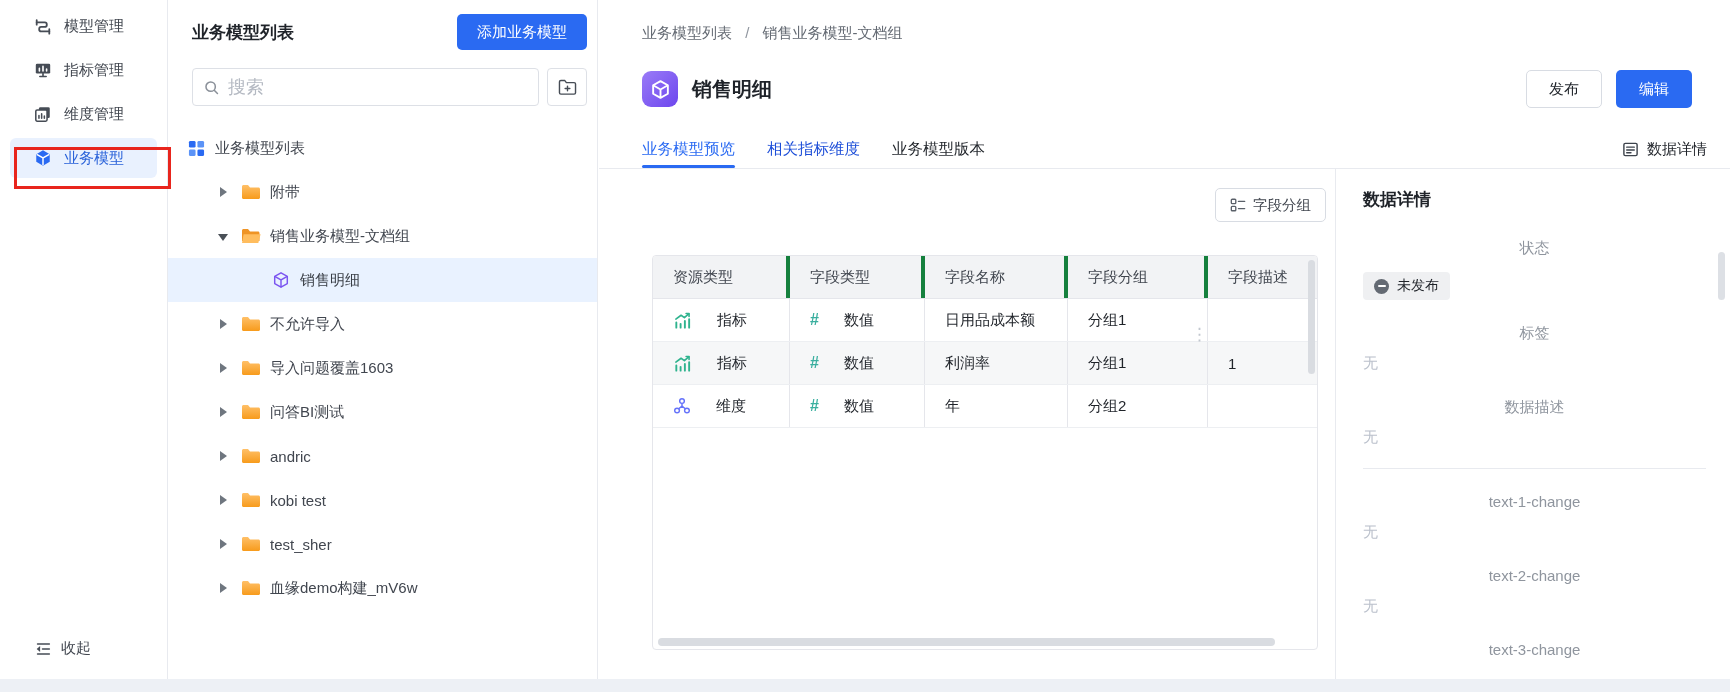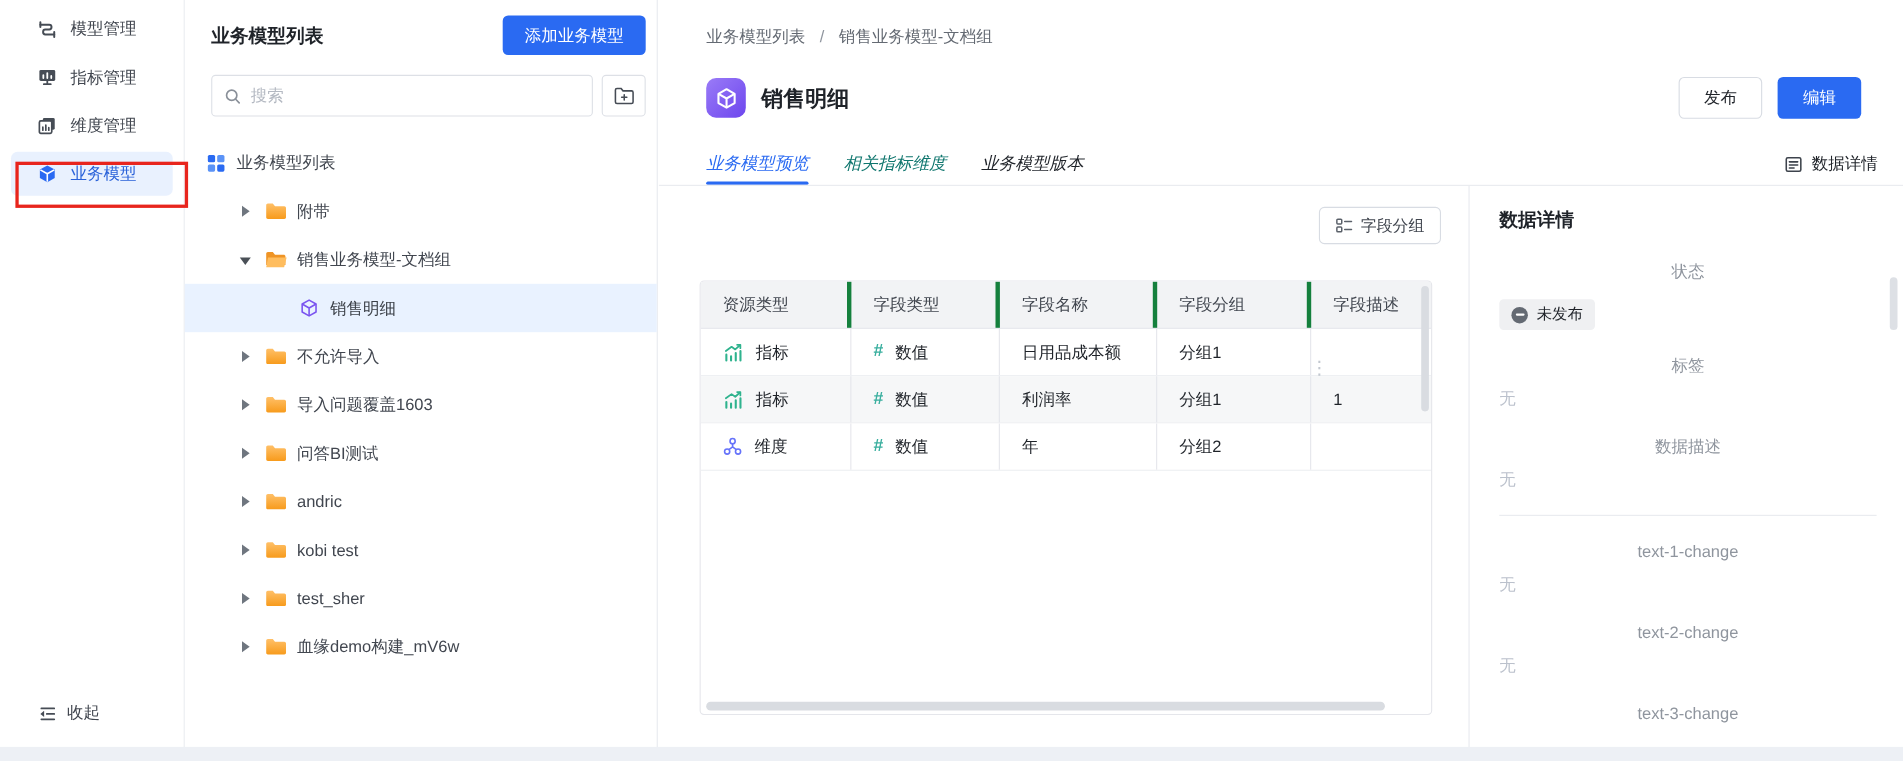--- a/index.html
+++ b/index.html
@@ -21,21 +21,21 @@
 
   
   .tree-panel { position:absolute; left:168px; top:0; bottom:0; width:430px; background:#fff; border-right:1px solid #e8eaef; }
   .tree-head { display:flex; justify-content:space-between; align-items:center; padding:14px 10px 0 24px; }
   .tree-head h2 { font-size:17px; font-weight:700; color:#1f2329; }
   .btn-primary { background:#2a6af2; color:#fff; border:none; border-radius:5px; height:36px; padding:0 20px;
                  font-size:15px; font-family:inherit; cursor:pointer; }
   .search-row { display:flex; gap:8px; margin:18px 10px 0 24px; }
   .search-box { flex:1; height:38px; border:1px solid #dde0e6; border-radius:4px; display:flex; align-items:center;
                 padding:0 10px; gap:8px; background:#fff; }
-  .search-box input { border:none; outline:none; flex:1; font-size:15px; font-family:inherit; color:#be185d; }
+  .search-box input { border:none; outline:none; flex:1; font-size:18px; font-family:inherit; color:#be185d; }
   .search-box input::placeholder { color:#b4b9c2; }
   .folder-add-btn { width:40px; height:38px; border:1px solid #dde0e6; border-radius:4px; background:#fff;
                     display:flex; align-items:center; justify-content:center; cursor:pointer; }
   .tree { margin-top:20px; }
   .tree-row { height:44px; display:flex; align-items:center; color:#41464f; cursor:pointer; }
   .tree-row.root { padding-left:20px; gap:10px; }
   .tree-row.folder { padding-left:50px; }
   .tree-row.model { padding-left:104px; gap:10px; }
   .tree-row.selected { background:#e9f2ff; color:#3a3f47; }
   .arrow { width:10px; height:10px; margin-right:13px; display:inline-block; position:relative; }
@@ -51,42 +51,42 @@
   .breadcrumb .sep { margin:0 9px; color:#8f959e; }
   .title-row { position:absolute; left:43px; top:70px; right:38px; height:38px; display:flex; align-items:center; }
   .model-badge { width:36px; height:36px; border-radius:9px; background:linear-gradient(135deg,#9a7bf7,#6d46ee);
                  display:flex; align-items:center; justify-content:center; }
   .title-row h1 { font-size:20px; font-weight:700; color:#1f2329; margin-left:14px; }
   .title-row .spacer { flex:1; }
   .btn-outline { background:#fff; border:1px solid #d8dce3; border-radius:5px; height:38px; padding:0 22px;
                  font-size:15px; color:#1f2329; font-family:inherit; cursor:pointer; }
   .btn-edit { height:38px; padding:0 23px; margin-left:14px; }
   .tabs-row { position:absolute; left:43px; right:23px; top:131px; height:37px; display:flex; align-items:stretch; }
-  .tab { display:flex; align-items:center; margin-right:32px; font-size:15.5px; color:#1f2329; cursor:pointer; position:relative;font-style:italic; }
+  .tab { display:flex; align-items:center; margin-right:32px; font-size:15.5px; color:#1f2329; cursor:pointer; position:relative; }
   .tab.active { color:#2a6af2; }
   .tab.active::after { content:""; position:absolute; left:0; right:0; bottom:0; height:3px; background:#2a6af2; border-radius:2px; }
-  .tab.hl { color:#0f766e; }
+  .tab.hl { color:#1d4ed8; }
   .detail-toggle { margin-left:auto; display:flex; align-items:center; gap:8px; background:none; border:none;
                    font-size:15px; color:#1f2329; font-family:inherit; cursor:pointer; }
   .main-divider { position:absolute; left:0; right:0; top:168px; height:1px; background:#e8eaef; }
 
   .content { position:absolute; left:0; right:0; top:169px; bottom:0; }
-  .table-area { position:absolute; left:0; top:0; width:736px; bottom:0; }
+  .table-area { position:absolute; left:16px; top:0; width:736px; bottom:0; }
   .content-divider { position:absolute; left:736px; top:0; bottom:0; width:1px; background:#e8eaef; }
   .toolbar { position:absolute; top:19px; right:25px; }
   .group-btn { height:34px; padding:0 14px; display:flex; align-items:center; gap:7px; font-size:14.5px; color:#41464f; }
 
   .data-table { position:absolute; left:37px; right:33px; top:86px; bottom:42px;
                 border:1px solid #e5e6eb; border-radius:4px; background:#fff; overflow:hidden; }
   .t-head { display:flex; height:43px; background:#f2f3f5; border-bottom:1px solid #e5e6eb; }
   .th { display:flex; align-items:center; padding-left:20px; color:#41464f; border-right:4px solid #15803d; }
   .th:last-child { border-right:none; }
   .t-row { display:flex; height:43px; border-bottom:1px solid #edeff2; background:#fff; }
   .t-row.alt { background:#f6f7f8; }
-  .td { display:flex; align-items:center; padding-left:20px; color:#1f2329; border-right:1px solid #e5e6eb; gap:11px; }
+  .td { display:flex; align-items:center; padding-left:20px; color:#1f2329; border-right:1px solid #e5e6eb; gap:25px; }
   .td:last-child { border-right:none; }
   .c1 { width:137px; } .c2 { width:135px; } .c3 { width:143px; } .c4 { width:140px; } .c5 { flex:1; }
   .hash { color:#3aaf9f; font-weight:700; font-size:16px; }
   .vscroll { position:absolute; right:2px; top:4px; width:7px; height:114px; background:#d9dce1; border-radius:4px; }
   .hscroll { position:absolute; left:5px; bottom:3px; height:8px; width:617px; background:#d9dce1; border-radius:4px; }
   .panel-resize-handle { position:absolute; left:592px; top:330px; color:#c2c7cf; font-size:17px; line-height:10px;
                          z-index:7; cursor:col-resize; width:14px; text-align:center; }
 
   
   .detail-panel { position:absolute; left:737px; right:0; top:0; bottom:0; padding:0 24px 0 27px; overflow:hidden; }

